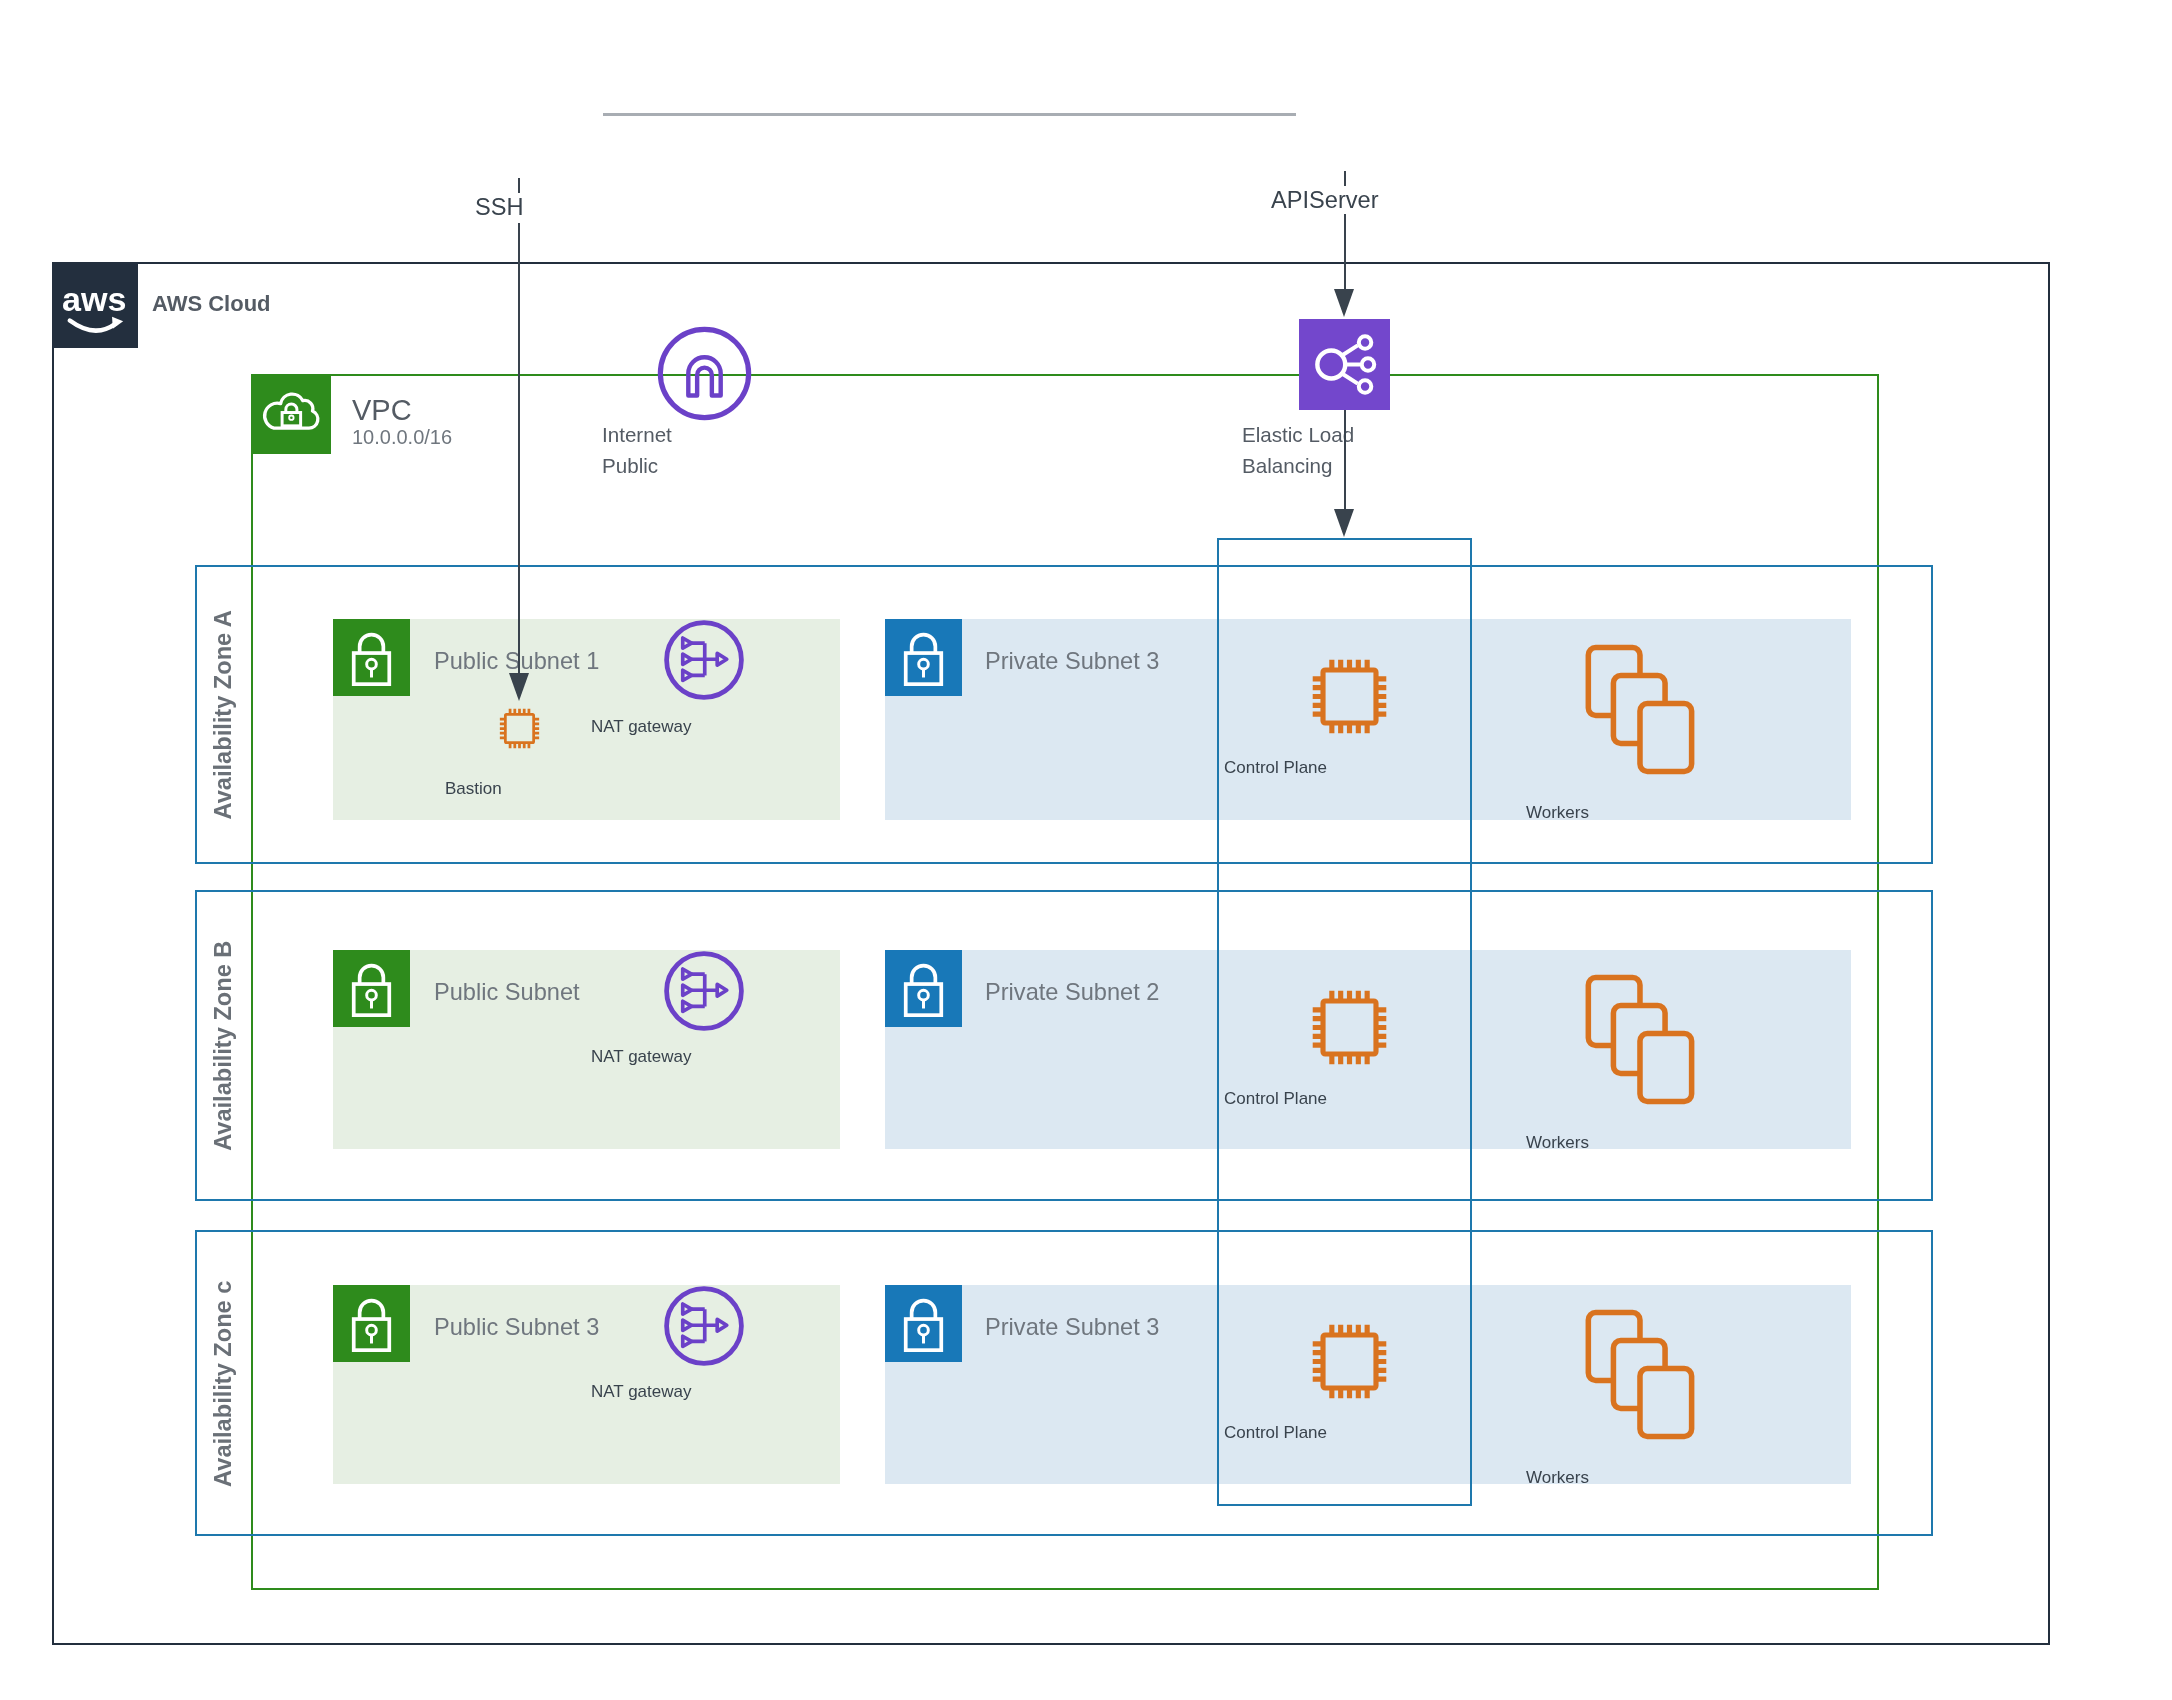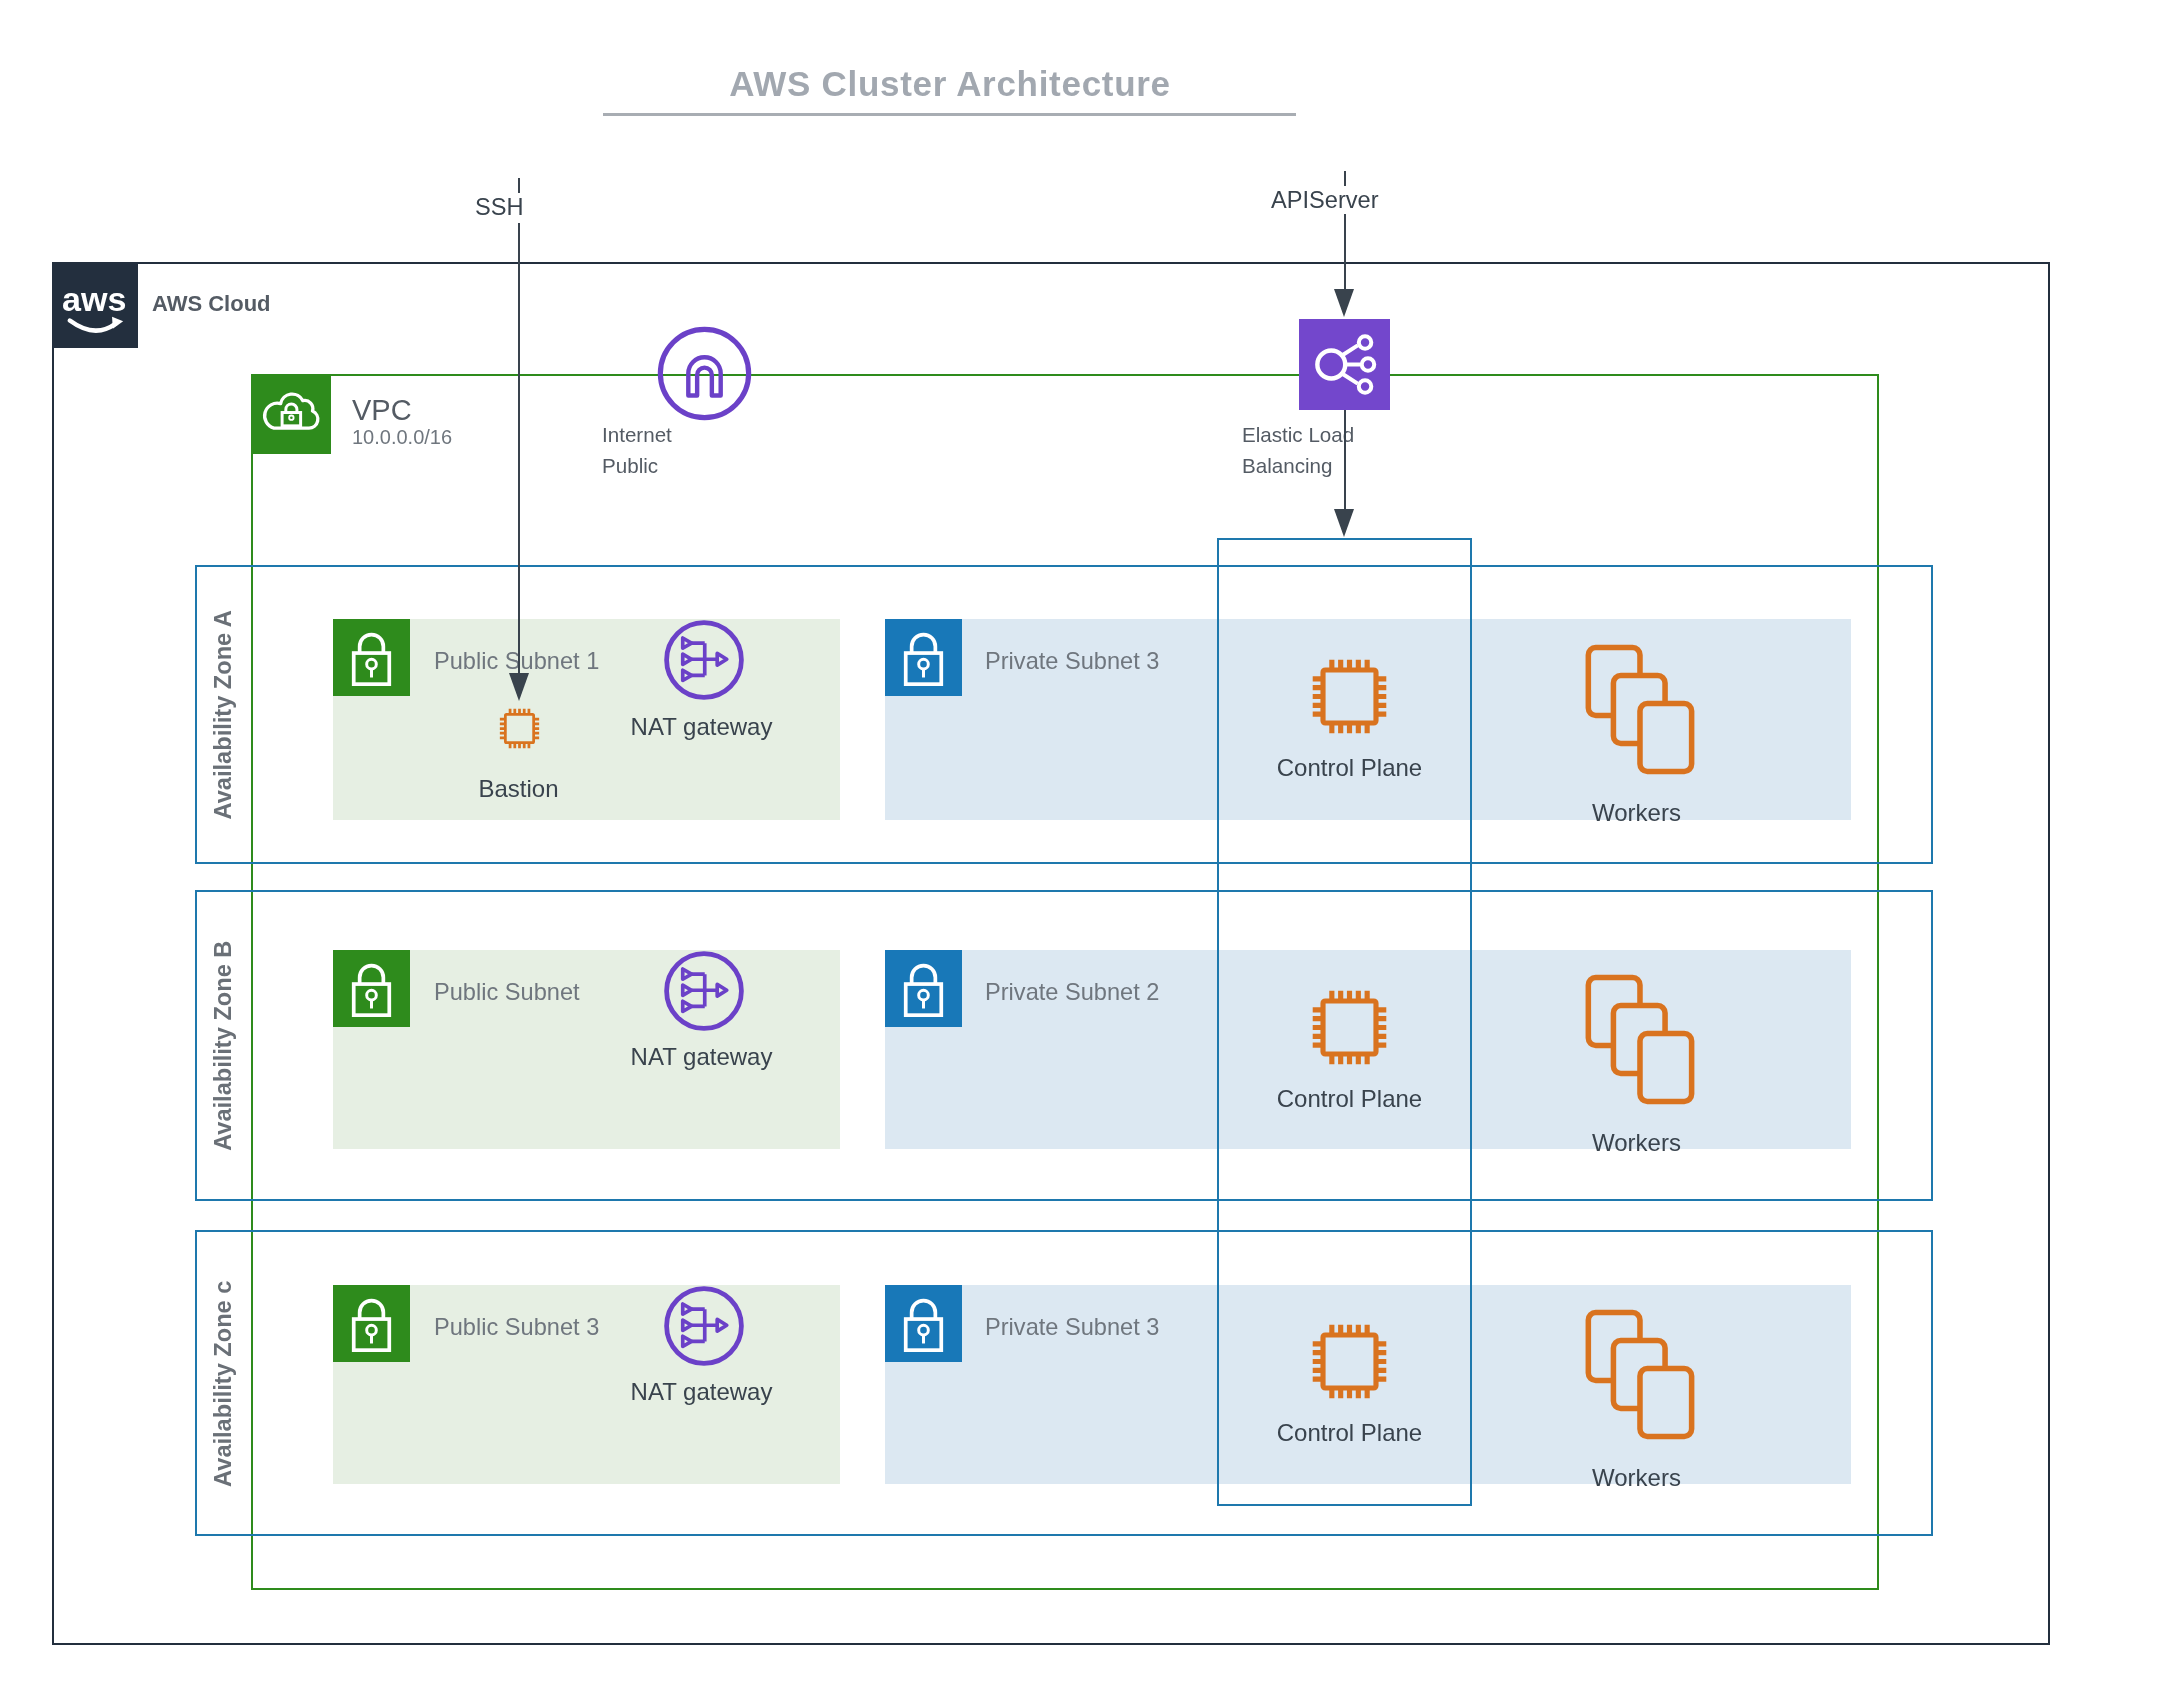--- a/index.html
+++ b/index.html
@@ -26,30 +26,29 @@
   .vpc-box{position:absolute;left:251px;top:374px;width:1628px;height:1216px;border:2.9px solid var(--green)}
   .vpc-label{position:absolute;left:352px;top:396px;font-size:29px;line-height:28px;font-weight:400;color:var(--head-gray)}
   .vpc-cidr{position:absolute;left:352px;top:426px;font-size:20px;line-height:23.6px;color:var(--label-gray)}
   .icon-2line{position:absolute;width:206px;text-align:left;font-size:20.6px;line-height:25px;color:var(--head-gray)}
   .az-box{position:absolute;left:195px;width:1738px;border:2.9px solid var(--blue)}
   .az-label{position:absolute;left:76px;width:295px;height:29.5px;text-align:center;
     font-size:23.6px;line-height:29.5px;font-weight:700;color:#6A7077;transform:rotate(-90deg)}
   .pub-bg{position:absolute;left:333px;width:507px;background:var(--green-bg)}
   .priv-bg{position:absolute;left:885px;width:966px;background:var(--blue-bg)}
   .subnet-label{position:absolute;font-size:23.6px;line-height:28px;color:var(--label-gray)}
-  .node-label{position:absolute;text-align:center;font-size:24px;line-height:28px;color:var(--label-dark)}
+  .node-label{position:absolute;text-align:left;font-size:17px;line-height:28px;color:var(--label-dark)}
   .tall-box{position:absolute;left:1217px;top:538px;width:255px;height:968px;border:2.9px solid var(--blue)}
   svg{display:block}
 </style>
 </head>
 <body>
 
 <div class="canvas">
 
-  <div class="title">AWS Cluster Architecture</div>
   <div class="title-underline"></div>
 
   <div class="cloud-box"></div>
   <svg class="abs" style="left:52px;top:262px" width="86" height="86" viewBox="0 0 116 116">
     <rect width="116" height="116" fill="#232F3E"></rect>
     <text x="57" y="66" text-anchor="middle" font-size="46" font-weight="700" fill="#fff" font-family="Liberation Sans, sans-serif">aws</text>
     <path d="M24 79 Q58 104 86 83" stroke="#fff" stroke-width="6" fill="none" stroke-linecap="round"></path>
     <path d="M81 74 L96 80 L82 90 Z" fill="#fff"></path>
   </svg>
   <div class="cloud-label">AWS Cloud</div>

